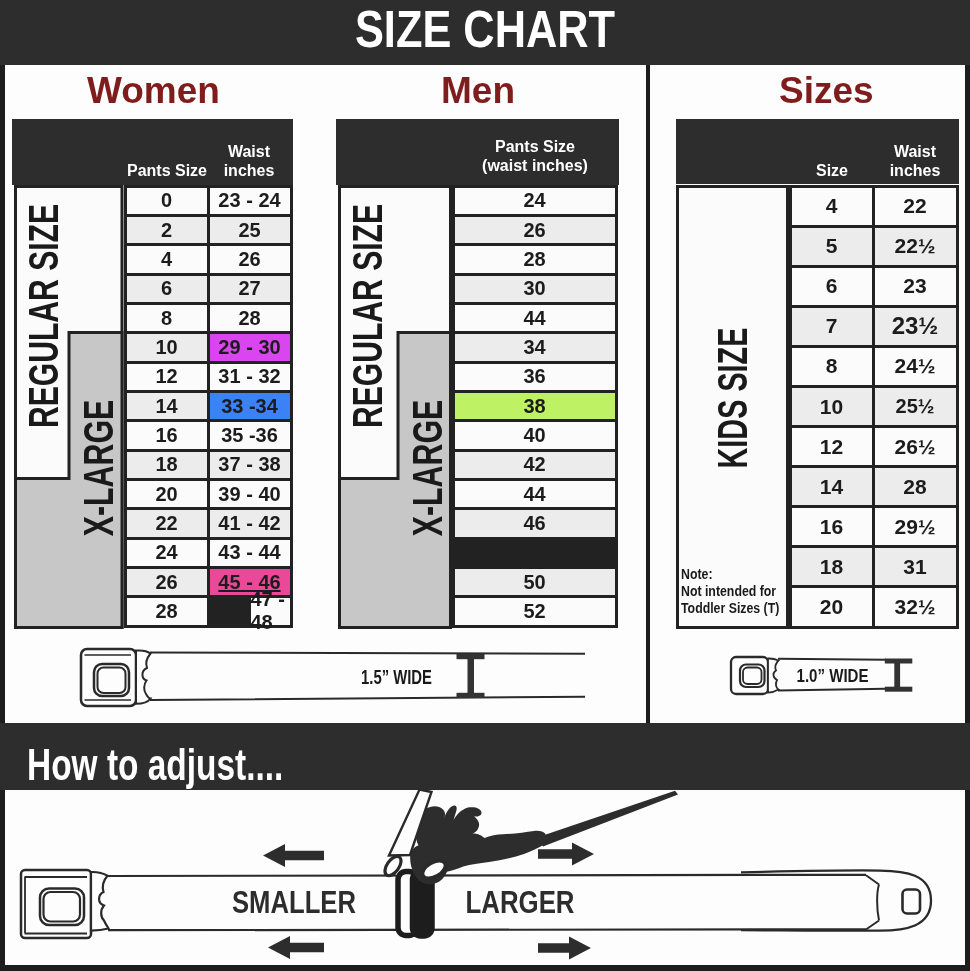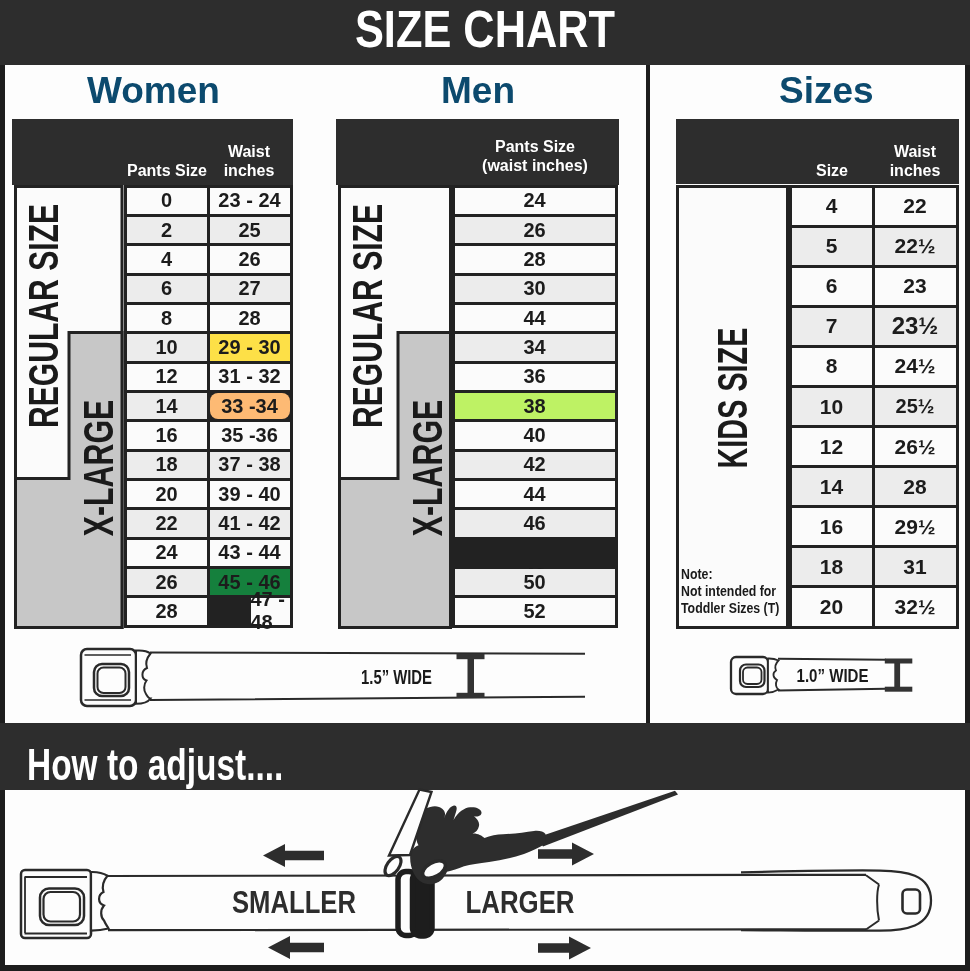--- a/index.html
+++ b/index.html
@@ -1,19 +1,19 @@
 <!DOCTYPE html>
 <html><head>
 <meta charset="utf-8">
 <style>
   html,body{margin:0;padding:0;}
   body{font-family:"Liberation Sans",sans-serif;}
   #page{position:relative;width:970px;height:971px;background:#fdfdfd;overflow:hidden;}
   .abs{position:absolute;}
-  .hdr{color:#0c4a6e;font-weight:bold;font-size:37px;}
+  .hdr{color:#7f1d1d;font-weight:bold;font-size:37px;}
   .band{background:#2d2d2d;}
   .wtxt{color:#fff;font-weight:bold;font-size:16px;line-height:19px;text-align:center;}
   .cell{display:flex;align-items:center;justify-content:center;font-weight:bold;font-size:20px;color:#1c1c1c;}
   .rot{transform:rotate(-90deg);transform-origin:center;white-space:nowrap;font-weight:bold;color:#1a1a1a;}
 </style>
 </head>
 <body>
 <div id="page">
 
   <div class="abs" style="left:0;top:0;width:970px;height:65px;background:#2d2d2d;"></div>
@@ -43,37 +43,37 @@
       <div class="cell" style="background:#fbfbfb;">23 - 24</div>
       <div class="cell" style="background:#ececec;">2</div>
       <div class="cell" style="background:#ececec;">25</div>
       <div class="cell" style="background:#fbfbfb;">4</div>
       <div class="cell" style="background:#fbfbfb;">26</div>
       <div class="cell" style="background:#ececec;">6</div>
       <div class="cell" style="background:#ececec;">27</div>
       <div class="cell" style="background:#fbfbfb;">8</div>
       <div class="cell" style="background:#fbfbfb;">28</div>
       <div class="cell" style="background:#ececec;">10</div>
-      <div class="cell" style="background:#fde047;">29 - 30</div>
+      <div class="cell" style="background:#d946ef;">29 - 30</div>
       <div class="cell" style="background:#fbfbfb;">12</div>
       <div class="cell" style="background:#fbfbfb;">31 - 32</div>
       <div class="cell" style="background:#ececec;">14</div>
-      <div class="cell" style="background:#fdba74;border-radius:8px;">33 -34</div>
+      <div class="cell" style="background:#3b82f6;">33 -34</div>
       <div class="cell" style="background:#fbfbfb;">16</div>
       <div class="cell" style="background:#fbfbfb;">35 -36</div>
       <div class="cell" style="background:#ececec;">18</div>
       <div class="cell" style="background:#ececec;">37 - 38</div>
       <div class="cell" style="background:#fbfbfb;">20</div>
       <div class="cell" style="background:#fbfbfb;">39 - 40</div>
       <div class="cell" style="background:#ececec;">22</div>
       <div class="cell" style="background:#ececec;">41 - 42</div>
       <div class="cell" style="background:#fbfbfb;">24</div>
       <div class="cell" style="background:#fbfbfb;">43 - 44</div>
       <div class="cell" style="background:#ececec;">26</div>
-      <div class="cell" style="background:#15803d;">45 - 46</div>
+      <div class="cell" style="background:#ec4899;text-decoration:underline;">45 - 46</div>
       <div class="cell" style="background:#fbfbfb;">28</div>
       <div class="cell" style="background:#fbfbfb;margin-left:41px;">47 - 48</div>
     </div>
 
   <div class="abs band" style="left:336px;top:119px;width:283px;height:66px;"></div>
   <div class="abs wtxt" style="left:452px;top:137px;width:166px;">Pants Size<br>(waist inches)</div>
   <svg class="abs" style="left:338px;top:184.5px;" width="114" height="444" viewBox="0 0 114 444">
       <rect x="1.5" y="1.5" width="111" height="441" fill="#fbfbfb" stroke="#222" stroke-width="3"></rect>
       <path d="M60 147.5 H112.5 V442.5 H1.5 V293.5 H60 Z" fill="#c7c7c7" stroke="#222" stroke-width="3"></path>
     </svg>

